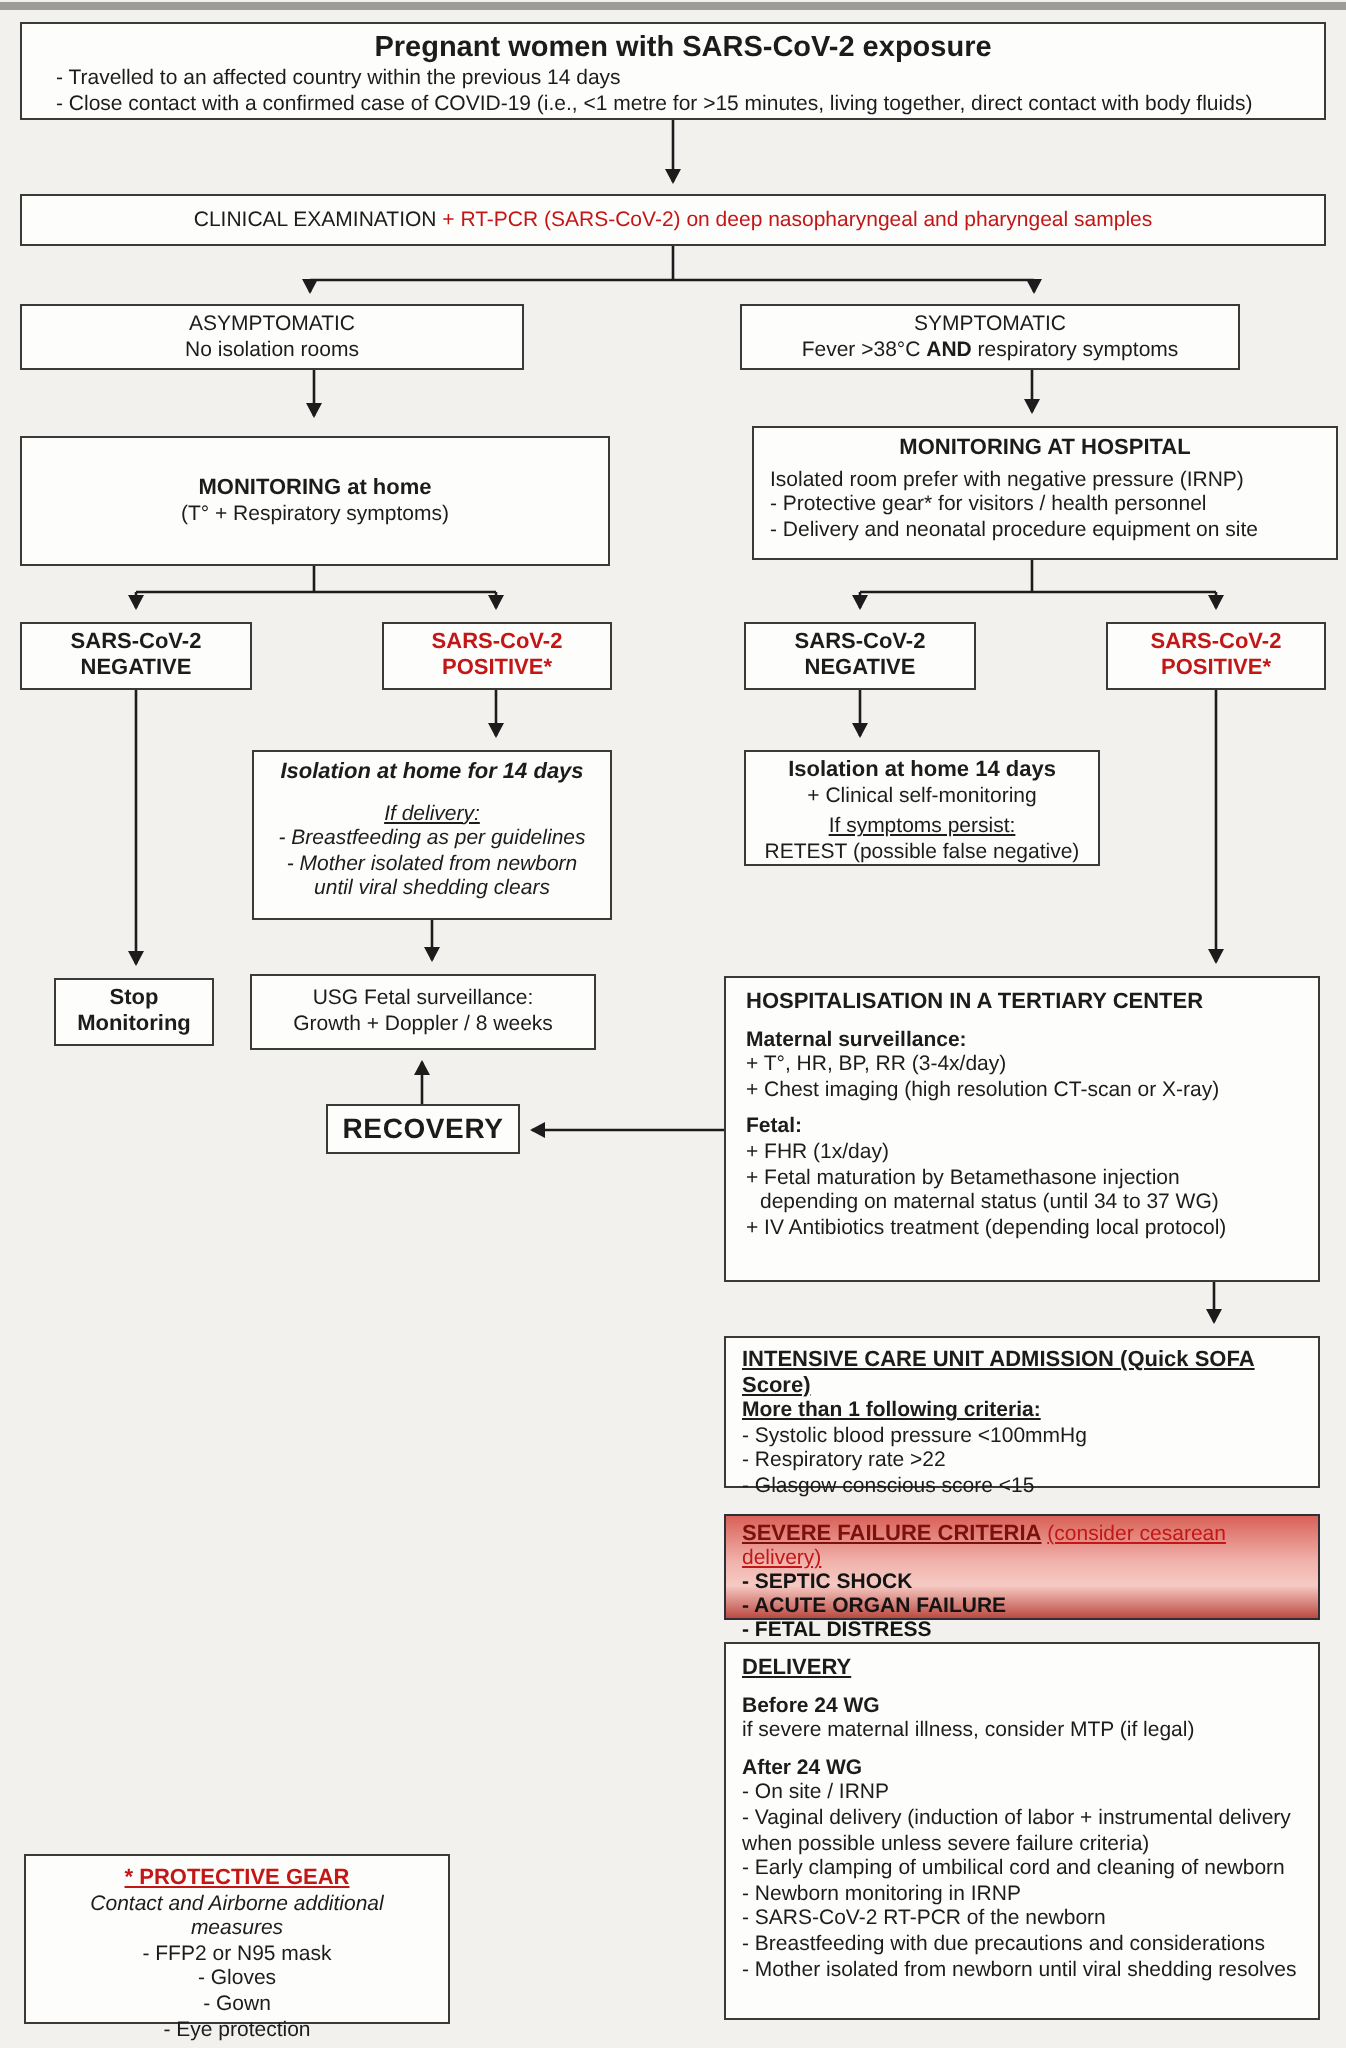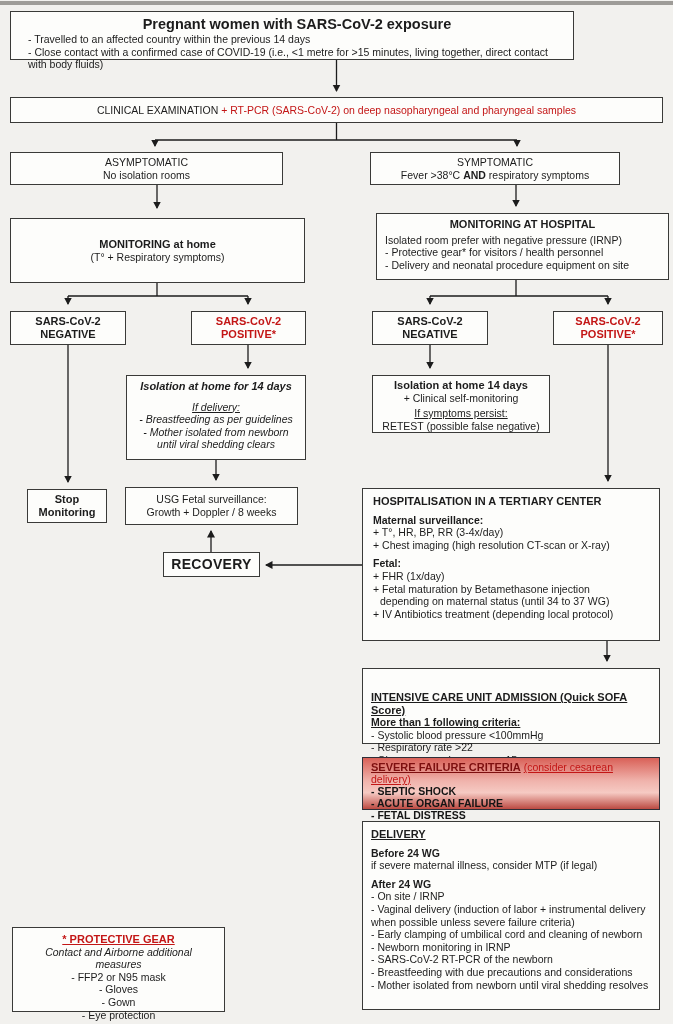--- a/index.html
+++ b/index.html
@@ -65,34 +65,34 @@
       <path d="M248,345 V368" marker-end="url(#ah)"></path>
       <path d="M430,345 V368" marker-end="url(#ah)"></path>
       <path d="M608,345 V481" marker-end="url(#ah)"></path>
       <path d="M216,460 V480" marker-end="url(#ah)"></path>
       <path d="M211,552 V531" marker-end="url(#ah)"></path>
       <path d="M362,565 H266" marker-end="url(#ah)"></path>
       <path d="M607,641 V661" marker-end="url(#ah)"></path>
     </g>
   </svg>
 
-  <div class="box pad" style="left:10px;top:11px;width:564px;height:49px;padding-left:17px;">
+  <div class="box pad" style="left:10px;top:11px;width:653px;height:49px;padding-left:17px;">
     <div class="t15 center">Pregnant women with SARS-CoV-2 exposure</div>
     <div>- Travelled to an affected country within the previous 14 days</div>
     <div>- Close contact with a confirmed case of COVID-19 (i.e., &lt;1 metre for &gt;15 minutes, living together, direct contact with body fluids)</div>
   </div>
 
   <div class="box vcenter center" style="left:10px;top:97px;width:653px;height:26px;">
     <div>
       <span>CLINICAL EXAMINATION</span>
       <span class="red">+ RT-PCR (SARS-CoV-2) on deep nasopharyngeal and pharyngeal samples</span>
     </div>
   </div>
 
-  <div class="box vcenter center" style="left:10px;top:152px;width:273px;height:33px;">
+  <div class="box vcenter center" style="left:10px;top:152px;width:252px;height:33px;">
     <div>ASYMPTOMATIC</div>
     <div>No isolation rooms</div>
   </div>
   <div class="box vcenter center" style="left:370px;top:152px;width:250px;height:33px;">
     <div>SYMPTOMATIC</div>
     <div>
       <span>Fever &gt;38°C</span>
       <span class="bold">AND</span>
       <span>respiratory symptoms</span>
     </div>
@@ -162,21 +162,21 @@
     <div>+ T°, HR, BP, RR (3-4x/day)</div>
     <div>+ Chest imaging (high resolution CT-scan or X-ray)</div>
     <div class="sp6"></div>
     <div class="bold">Fetal:</div>
     <div>+ FHR (1x/day)</div>
     <div>+ Fetal maturation by Betamethasone injection</div>
     <div class="cont">depending on maternal status (until 34 to 37 WG)</div>
     <div>+ IV Antibiotics treatment (depending local protocol)</div>
   </div>
 
-  <div class="box" style="left:362px;top:668px;width:298px;height:76px;padding:22px 8px;">
+  <div class="box" style="left:362px;top:668px;width:298px;height:76px;padding:5px 8px;">
     <div class="t11b und">INTENSIVE CARE UNIT ADMISSION (Quick SOFA Score)</div>
     <div class="bold und">More than 1 following criteria:</div>
     <div>- Systolic blood pressure &lt;100mmHg</div>
     <div>- Respiratory rate &gt;22</div>
     <div>- Glasgow conscious score &lt;15</div>
   </div>
 
   <div class="box severe" style="left:362px;top:757px;width:298px;height:53px;padding:3px 8px;line-height:12px;">
     <div>
       <span class="t11b und maroon">SEVERE FAILURE CRITERIA</span>

